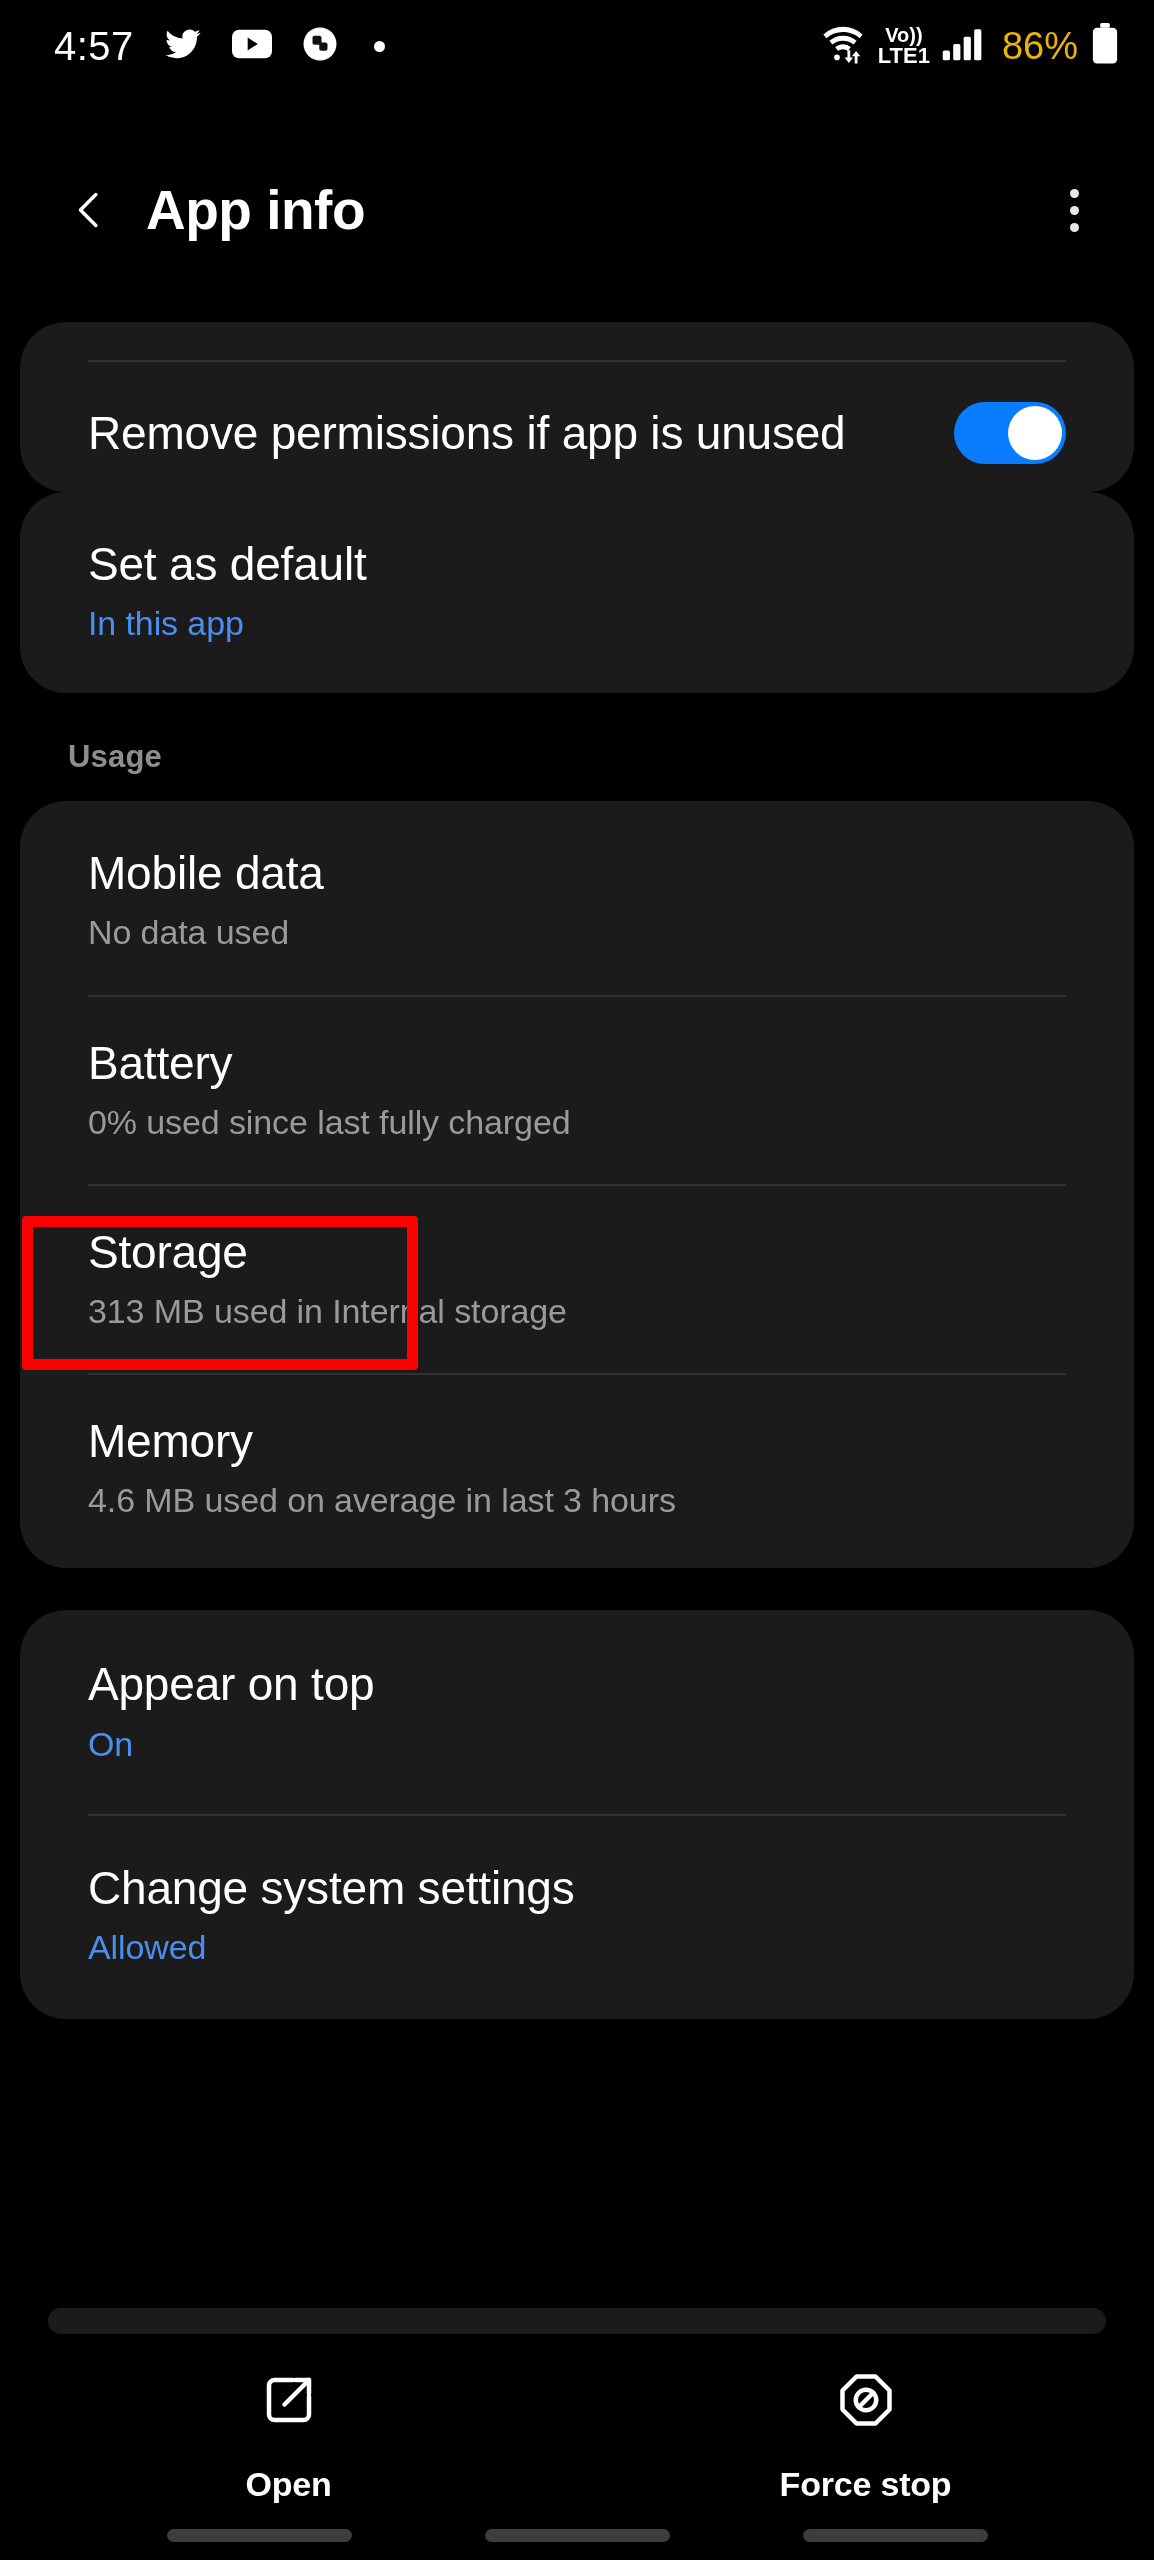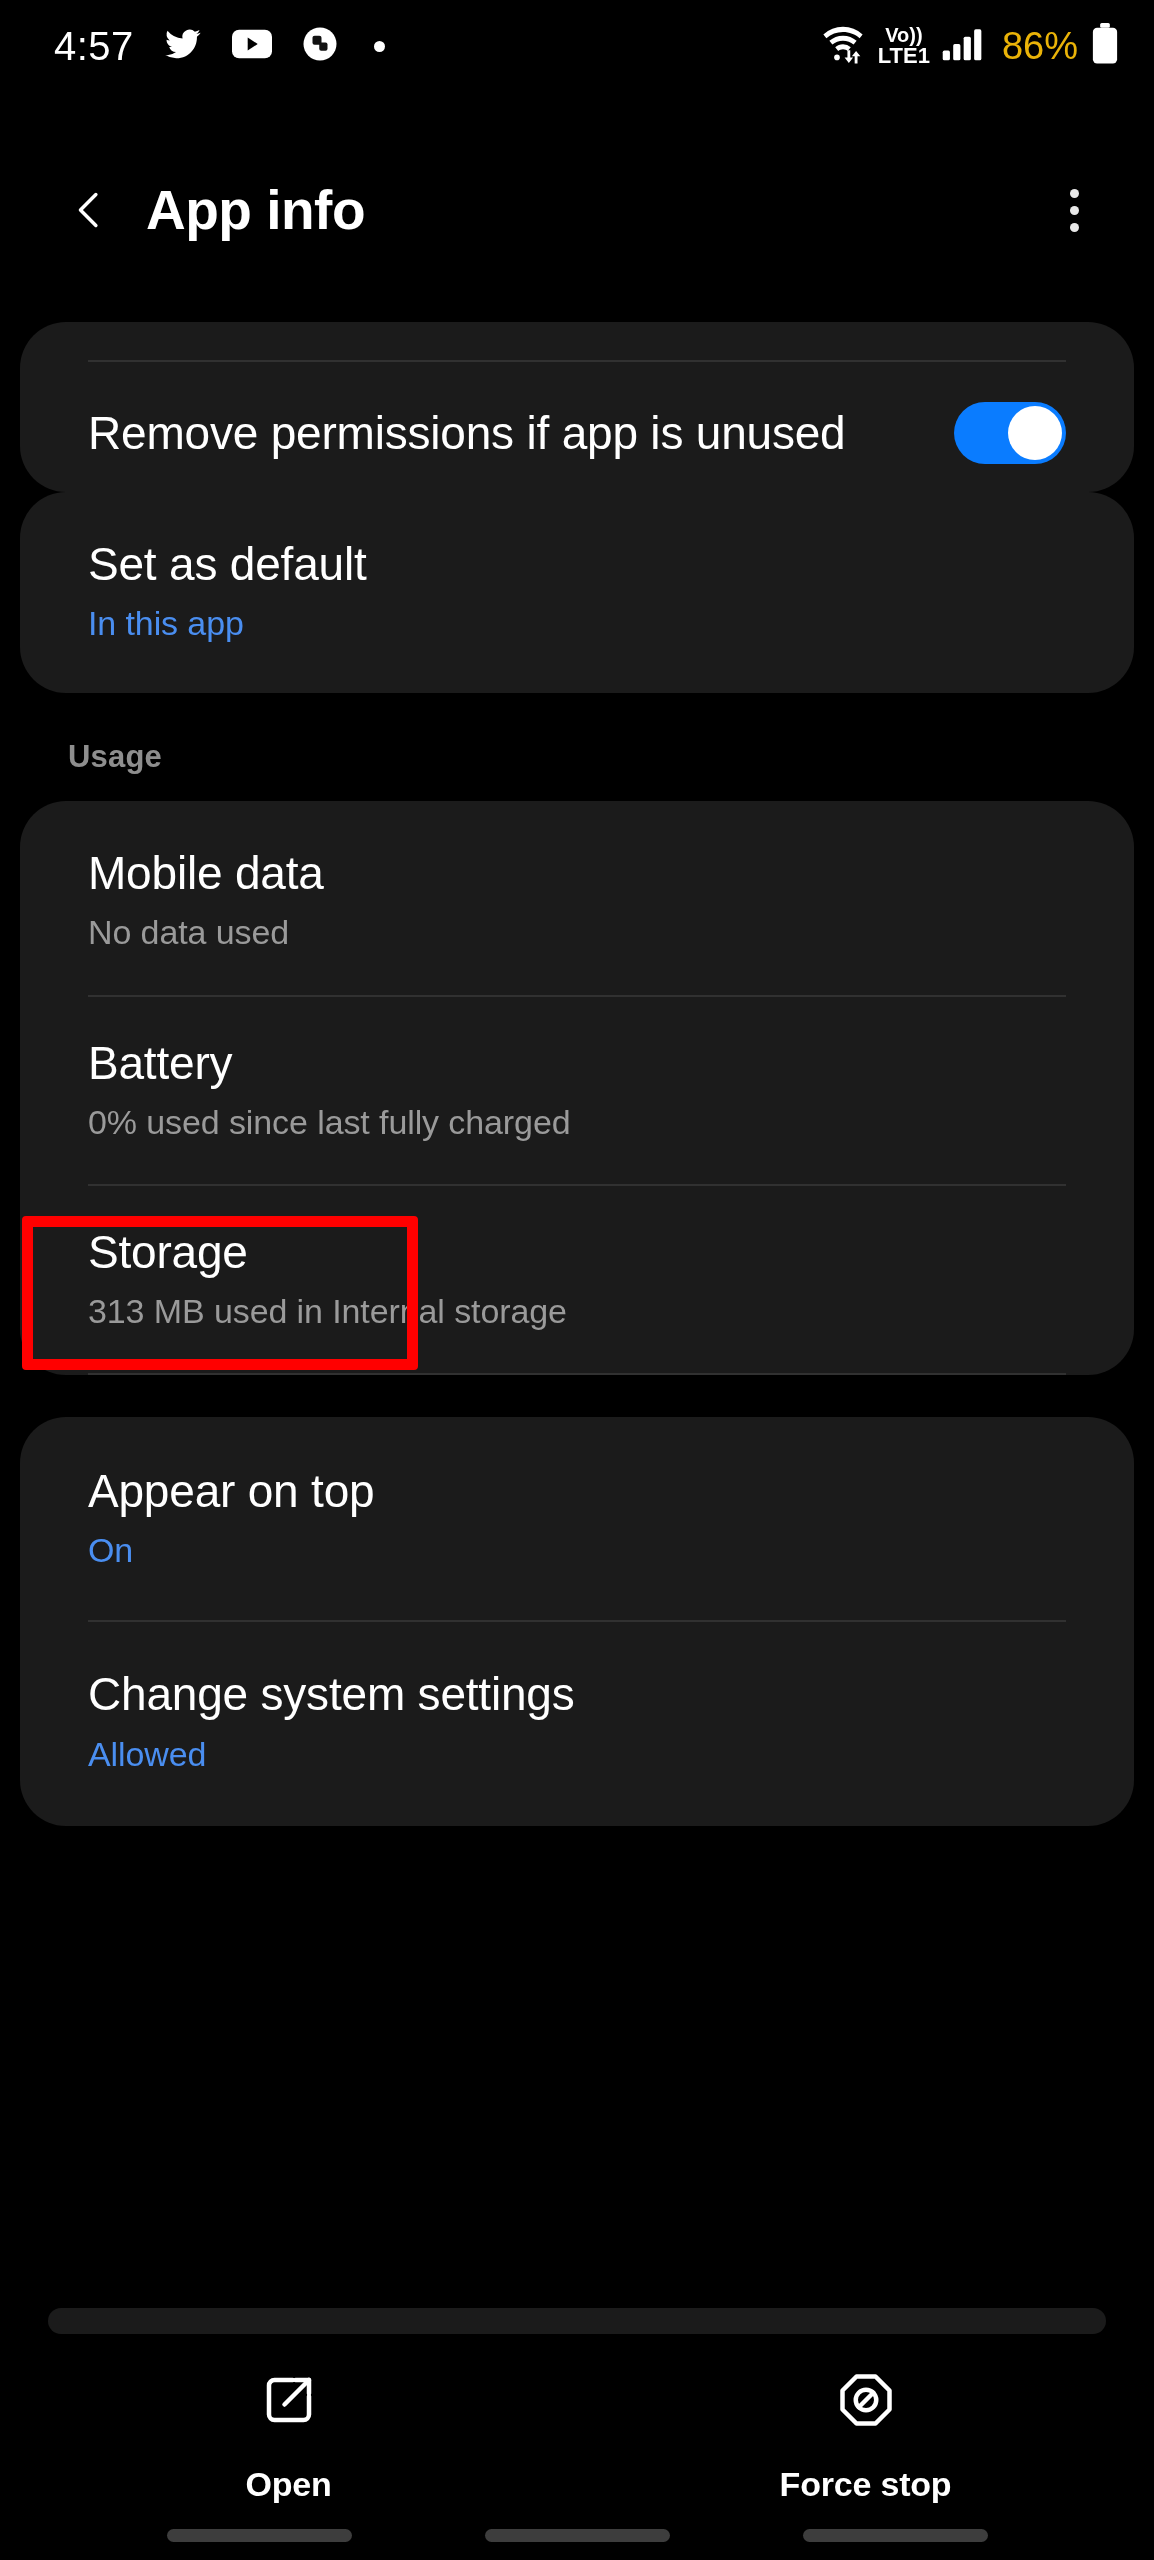--- a/index.html
+++ b/index.html
@@ -216,20 +216,28 @@
     <div class="divider"></div>
     <div class="row" style="padding-top:38px;padding-bottom:40px;">
       <div class="row-inner">
           <div class="row-text">
         <div class="row-title">Storage</div>
         <div class="row-sub sub-gray">313 MB used in Internal storage</div>
       </div>
         </div>
     </div>
     <div class="divider"></div>
+    <div class="row" style="padding-top:38px;padding-bottom:46px;">
+      <div class="row-inner">
+          <div class="row-text">
+        <div class="row-title">Memory</div>
+        <div class="row-sub sub-gray">4.6 MB used on average in last 3 hours</div>
+      </div>
+        </div>
+    </div>
   </div>
 
   <div style="height:42px;"></div>
   <div class="card">
     <div class="row" style="padding-top:46px;padding-bottom:48px;">
       <div class="row-inner">
           <div class="row-text">
         <div class="row-title">Appear on top</div>
         <div class="row-sub sub-blue">On</div>
       </div>

